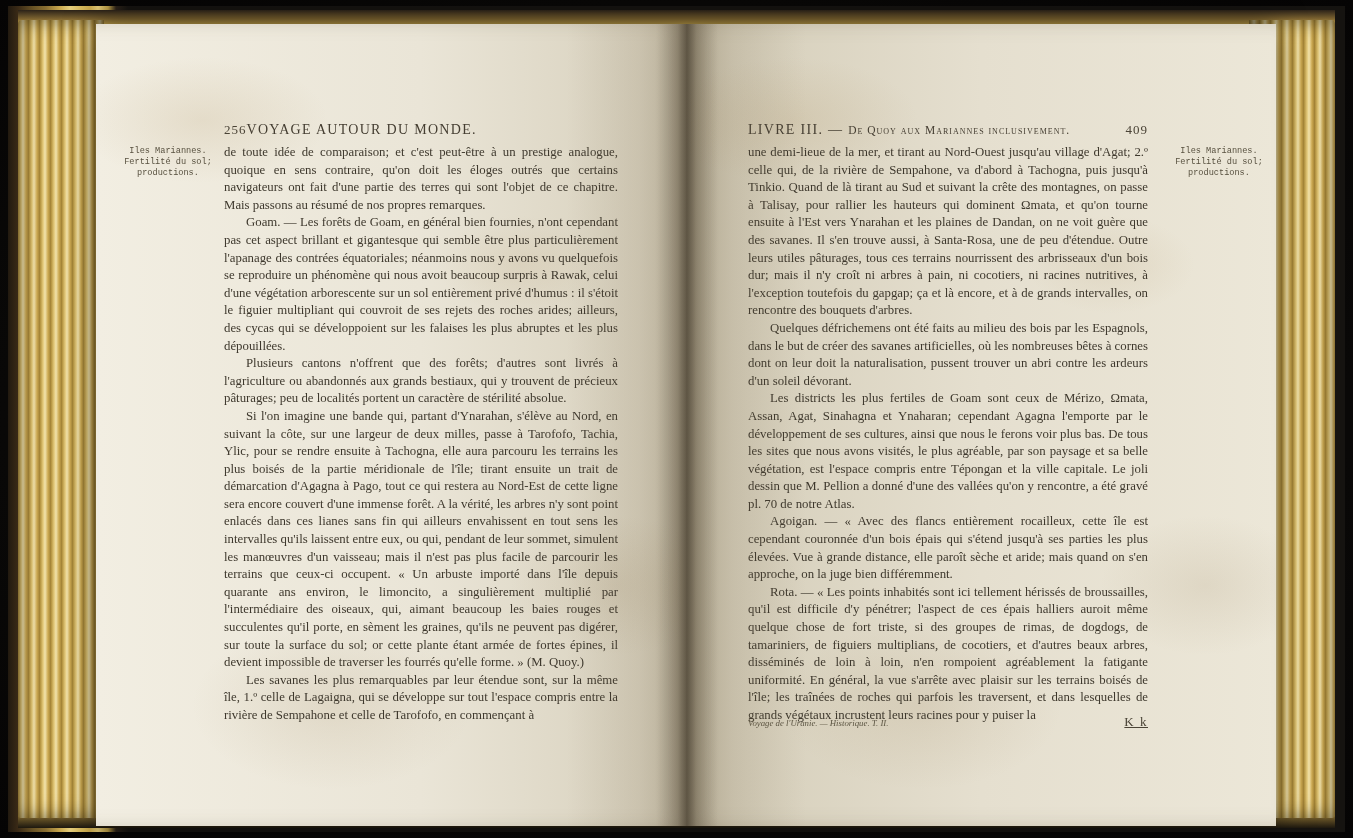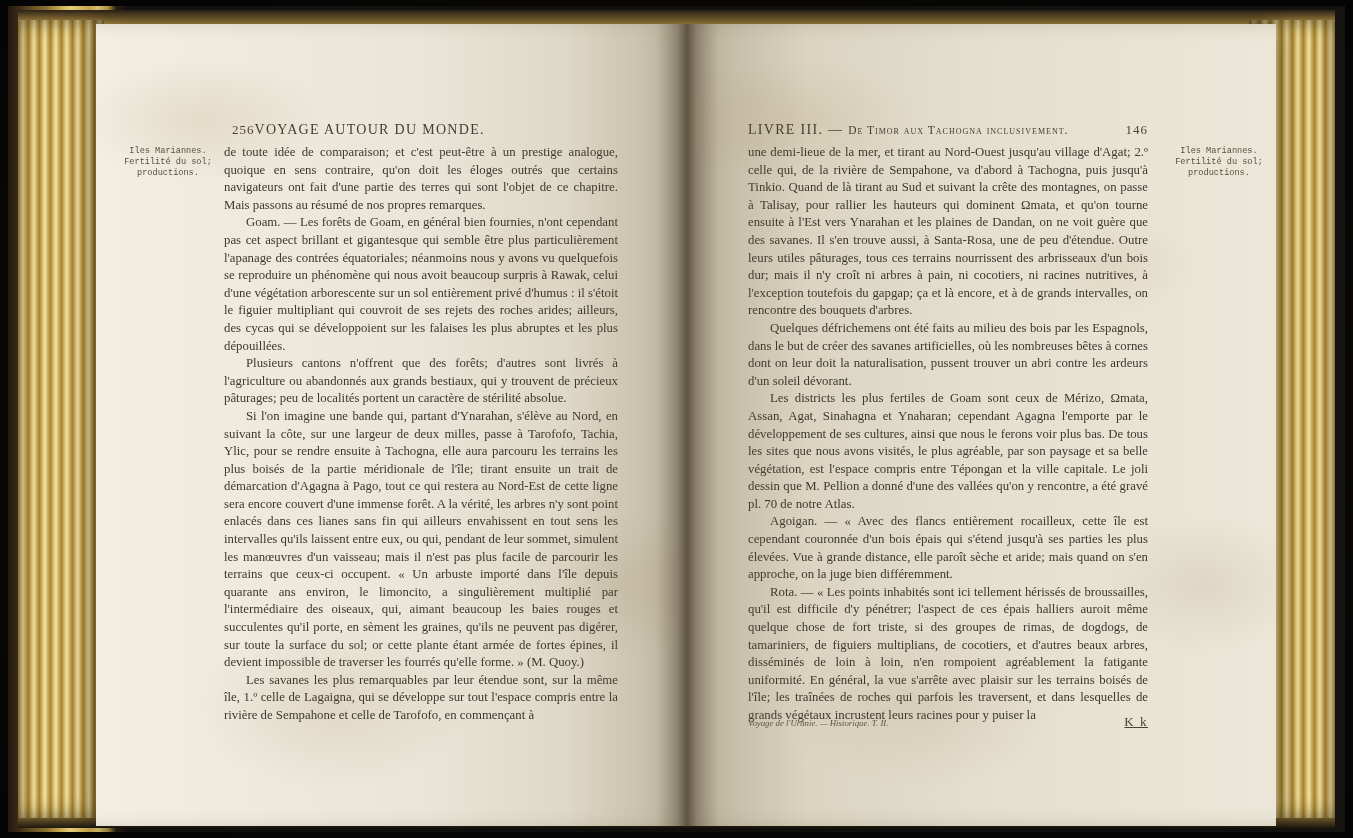--- a/index.html
+++ b/index.html
@@ -153,21 +153,21 @@
   }
 
   .running-head {
     position: absolute;
     top: 98px;
     font-size: 13.5px;
     letter-spacing: 0.6px;
     color: #4a4336;
     white-space: nowrap;
   }
-  .page.left .running-head { left: 136px; width: 394px; }
+  .page.left .running-head { left: 128px; width: 394px; }
   .page.right .running-head { left: 62px; width: 400px; }
 
   .rh-inner { display: flex; align-items: baseline; }
   .rh-num {
     font-size: 13px;
     letter-spacing: 1px;
     color: #4a4336;
   }
   .rh-title {
     flex: 1;
@@ -284,23 +284,23 @@
       </div>
 
       <div class="page right">
         <div class="foxing"></div>
 
         <div class="running-head">
           <div class="rh-inner">
             <span class="rh-title">
               <span>LIVRE III.</span>
               <span> — </span>
-              <span class="small">De Timor aux Tachogna inclusivement.</span>
+              <span class="small">De Quoy aux Mariannes inclusivement.</span>
             </span>
-            <span class="rh-num">146</span>
+            <span class="rh-num">409</span>
           </div>
         </div>
 
         <div class="textcol">
           <p class="para nofirst">une demi-lieue de la mer, et tirant au Nord-Ouest jusqu'au village d'Agat; 2.º celle qui, de la rivière de Sempahone, va d'abord à Tachogna, puis jusqu'à Tinkio. Quand de là tirant au Sud et suivant la crête des montagnes, on passe à Talisay, pour rallier les hauteurs qui dominent Ωmata, et qu'on tourne ensuite à l'Est vers Ynarahan et les plaines de Dandan, on ne voit guère que des savanes. Il s'en trouve aussi, à Santa-Rosa, une de peu d'étendue. Outre leurs utiles pâturages, tous ces terrains nourrissent des arbrisseaux d'un bois dur; mais il n'y croît ni arbres à pain, ni cocotiers, ni racines nutritives, à l'exception toutefois du gapgap; ça et là encore, et à de grands intervalles, on rencontre des bouquets d'arbres.</p>
           <p class="para">Quelques défrichemens ont été faits au milieu des bois par les Espagnols, dans le but de créer des savanes artificielles, où les nombreuses bêtes à cornes dont on leur doit la naturalisation, pussent trouver un abri contre les ardeurs d'un soleil dévorant.</p>
           <p class="para">Les districts les plus fertiles de Goam sont ceux de Mérizo, Ωmata, Assan, Agat, Sinahagna et Ynaharan; cependant Agagna l'emporte par le développement de ses cultures, ainsi que nous le ferons voir plus bas. De tous les sites que nous avons visités, le plus agréable, par son paysage et sa belle végétation, est l'espace compris entre Tépongan et la ville capitale. Le joli dessin que M. Pellion a donné d'une des vallées qu'on y rencontre, a été gravé pl. 70 de notre Atlas.</p>
           <p class="para">Agoigan. — « Avec des flancs entièrement rocailleux, cette île est cependant couronnée d'un bois épais qui s'étend jusqu'à ses parties les plus élevées. Vue à grande distance, elle paroît sèche et aride; mais quand on s'en approche, on la juge bien différemment.</p>
           <p class="para">Rota. — « Les points inhabités sont ici tellement hérissés de broussailles, qu'il est difficile d'y pénétrer; l'aspect de ces épais halliers auroit même quelque chose de fort triste, si des groupes de rimas, de dogdogs, de tamariniers, de figuiers multiplians, de cocotiers, et d'autres beaux arbres, disséminés de loin à loin, n'en rompoient agréablement la fatigante uniformité. En général, la vue s'arrête avec plaisir sur les terrains boisés de l'île; les traînées de roches qui parfois les traversent, et dans lesquelles de grands végétaux incrustent leurs racines pour y puiser la</p>
         </div>

